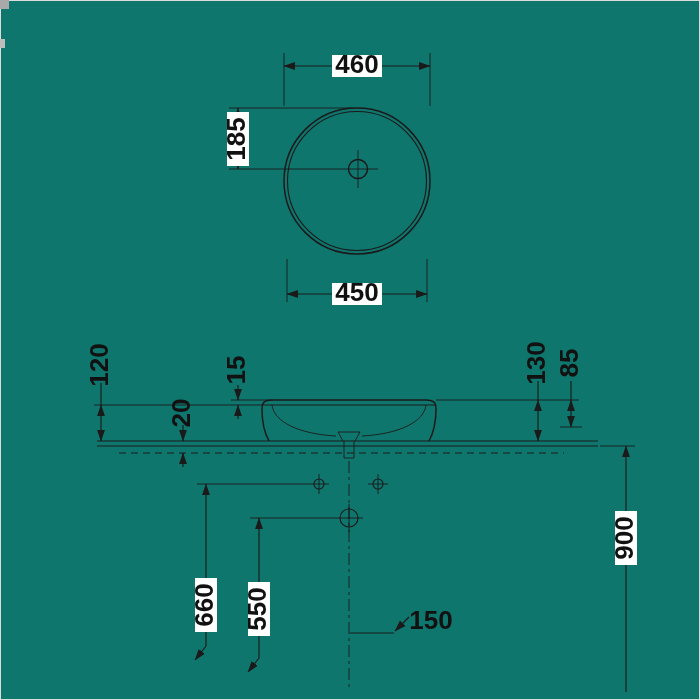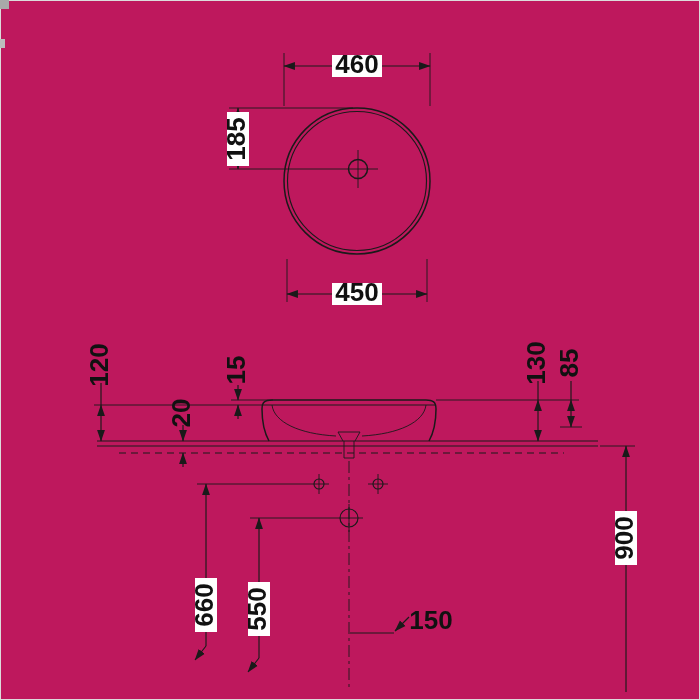--- a/index.html
+++ b/index.html
@@ -1,18 +1,18 @@
 <!DOCTYPE html>
 <html><head>
 <meta charset="utf-8">
 <style>
   html,body{margin:0;padding:0;background:#fff;}
   body{width:700px;height:700px;position:relative;overflow:hidden;
        font-family:"Liberation Sans",sans-serif;}
-  .canvas{position:absolute;inset:0;border:1px solid #dcdcdc;box-sizing:border-box;background:#be185d;}
+  .canvas{position:absolute;inset:0;border:1px solid #dcdcdc;box-sizing:border-box;background:#0f766e;}
   .corner-artifact{position:absolute;left:0;top:0;width:9px;height:9px;background:#a9a9a9;}
   .edge-artifact{position:absolute;left:0;top:39px;width:5px;height:9px;background:#bdbdbd;}
   svg{display:block;}
   .ln{stroke:#1a1a1a;stroke-width:1.15;fill:none;}
   .shape{stroke:#1a1a1a;stroke-width:1.5;fill:none;}
   .thin{stroke:#1a1a1a;stroke-width:0.9;fill:none;}
   .dash{stroke-dasharray:7 5;}
   .cl{stroke:#1a1a1a;stroke-width:0.9;fill:none;stroke-dasharray:12 4 3 4;}
   .mask{fill:#ffffff;stroke:none;}
   text.dim{font-family:"Liberation Sans",sans-serif;font-weight:700;font-size:26px;

